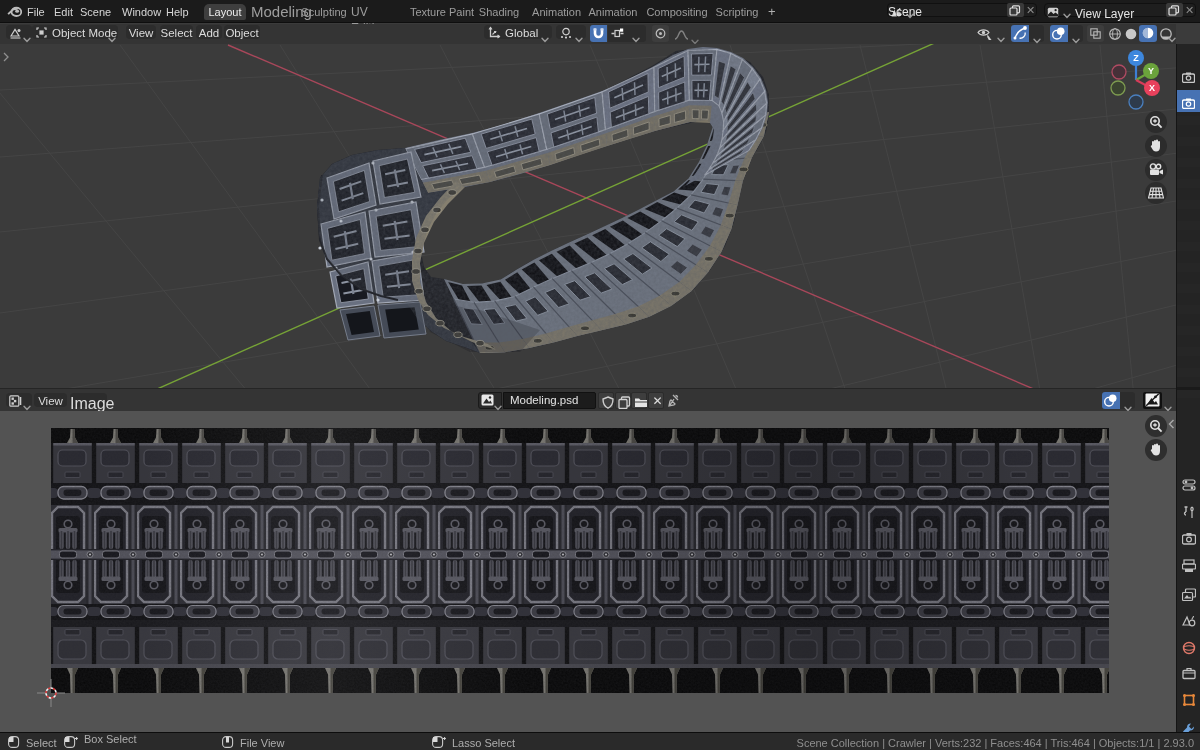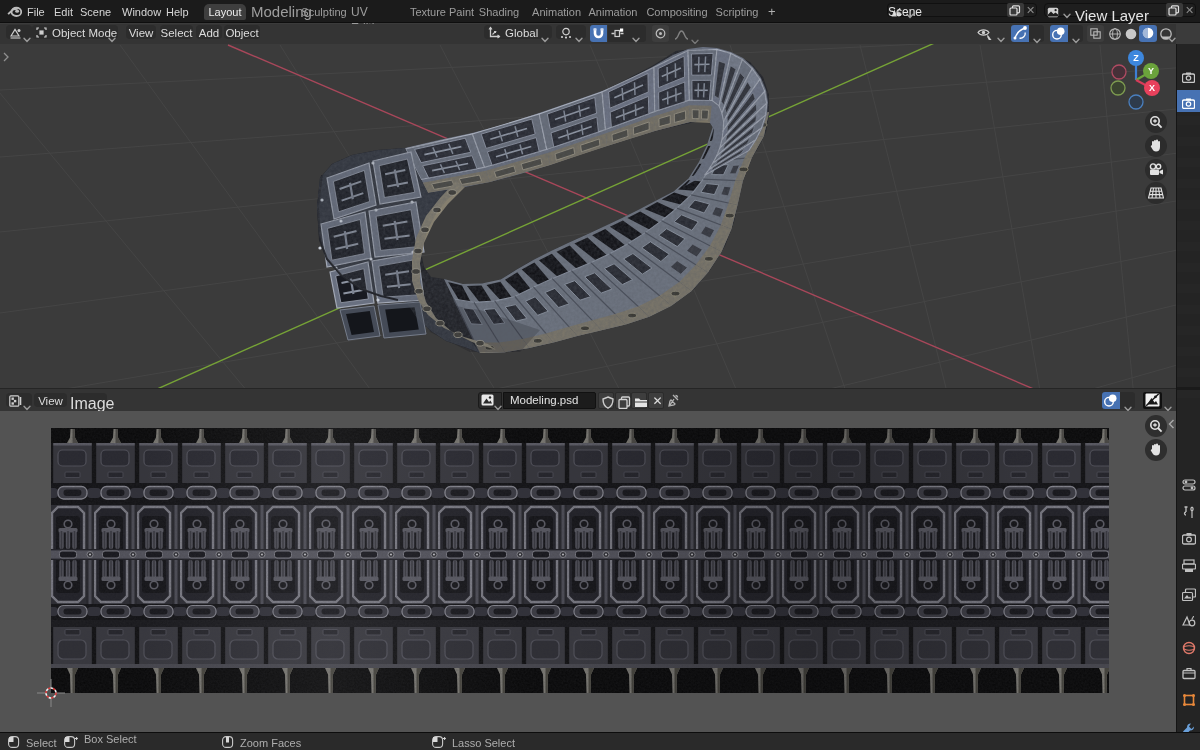--- a/index.html
+++ b/index.html
@@ -46,21 +46,21 @@
     <span class="abs" style="left:1026px;top:4px;color:#8b8b8b;font-size:11px">✕</span>
     <div class="abs" style="left:1044px;top:3px;width:152px;height:14px;background:#1e1e1e;border:1px solid #101010;border-radius:4px"></div>
     <span class="abs" style="left:1047px;top:4px"><svg width="12" height="11" viewBox="0 0 12 11">
         <rect x="0.8" y="0.8" width="10.4" height="9.4" rx="1.5" fill="#d0d0d0"></rect>
         <path d="M1 7.5 L4 4.5 L6.5 7 L8.5 5.5 L11 7.5 L11 9.5 L1 9.5 Z" fill="#1e1e1e"></path>
         <circle cx="8.6" cy="3.2" r="1.1" fill="#1e1e1e"></circle>
       </svg></span>
     <span class="abs" style="left:1063px;top:5px"><svg width="8" height="6" viewBox="0 0 8 6">
         <path d="M1 1.2 L4 4.5 L7 1.2" fill="none" stroke="#9a9a9a" stroke-width="1.4" stroke-linecap="round"></path>
       </svg></span>
-    <span class="abs" style="left:1075px;top:7px;color:#e4e4e4;font-size:15px">View Layer</span>
+    <span class="abs" style="left:1075px;top:7px;color:#e4e4e4;font-size:12px">View Layer</span>
     <div class="abs" style="left:1166px;top:3px;width:17px;height:14px;background:#3a3a3a;border-radius:2px"></div>
     <svg class="abs" style="left:1168px;top:4.5px" width="12" height="11" viewBox="0 0 12 11">
       <rect x="3.5" y="0.8" width="7" height="7" rx="1" fill="none" stroke="#e0e0e0" stroke-width="1.2"></rect>
       <rect x="1" y="3" width="7" height="7" rx="1" fill="#3a3a3a" stroke="#e0e0e0" stroke-width="1.2"></rect>
     </svg>
     <span class="abs" style="left:1185px;top:4px;color:#8b8b8b;font-size:11px">✕</span>
   </div>
 <div class="abs" style="left:0;top:24px;width:1176px;height:20px;background:#343434">
     <div class="pill" style="left:6px;top:1px;width:26px"></div>
     <svg class="abs" style="left:9px;top:2.5px" width="13" height="12" viewBox="0 0 13 12">
@@ -789,19 +789,20 @@
     <svg class="abs" style="left:64px;top:3px" width="15" height="12" viewBox="0 0 15 12">
       <rect x="0.6" y="0.6" width="10" height="10.8" rx="3.5" fill="none" stroke="#c8c8c8" stroke-width="1.1"></rect>
       <rect x="1" y="1" width="4.5" height="5" fill="#d8d8d8"></rect>
       <path d="M11 2.5 L13.5 2.5 M12.2 1 L13.5 2.5 L12.2 4" stroke="#d8d8d8" stroke-width="1" fill="none"></path>
     </svg>
     <span class="abs" style="left:84px;top:0;color:#aeaeae;font-size:11px">Box Select</span>
     <svg class="abs" style="left:222px;top:3px" width="15" height="12" viewBox="0 0 15 12">
       <rect x="0.6" y="0.6" width="10" height="10.8" rx="3.5" fill="none" stroke="#c8c8c8" stroke-width="1.1"></rect>
       <rect x="4" y="1" width="3" height="5.5" fill="#d8d8d8"></rect>
     </svg>
-    <span class="abs" style="left:240px;top:3.5px;color:#aeaeae;font-size:11px">Zoom Faces</span>
+    <span class="abs" style="left:240px;top:3.5px;color:#aeaeae;font-size:11px">File View</span>
     <svg class="abs" style="left:432px;top:3px" width="15" height="12" viewBox="0 0 15 12">
       <rect x="0.6" y="0.6" width="10" height="10.8" rx="3.5" fill="none" stroke="#c8c8c8" stroke-width="1.1"></rect>
       <rect x="1" y="1" width="4.5" height="5" fill="#d8d8d8"></rect>
       <path d="M11 2.5 L13.5 2.5 M12.2 1 L13.5 2.5 L12.2 4" stroke="#d8d8d8" stroke-width="1" fill="none"></path>
     </svg>
     <span class="abs" style="left:452px;top:3.5px;color:#aeaeae;font-size:11px">Lasso Select</span>
+    <span class="abs" style="right:6px;top:3.5px;color:#8f8f8f;font-size:11px">Scene Collection | Crawler | Verts:232 | Faces:464 | Tris:464 | Objects:1/1 | 2.93.0</span>
   </div>
 </body></html>

